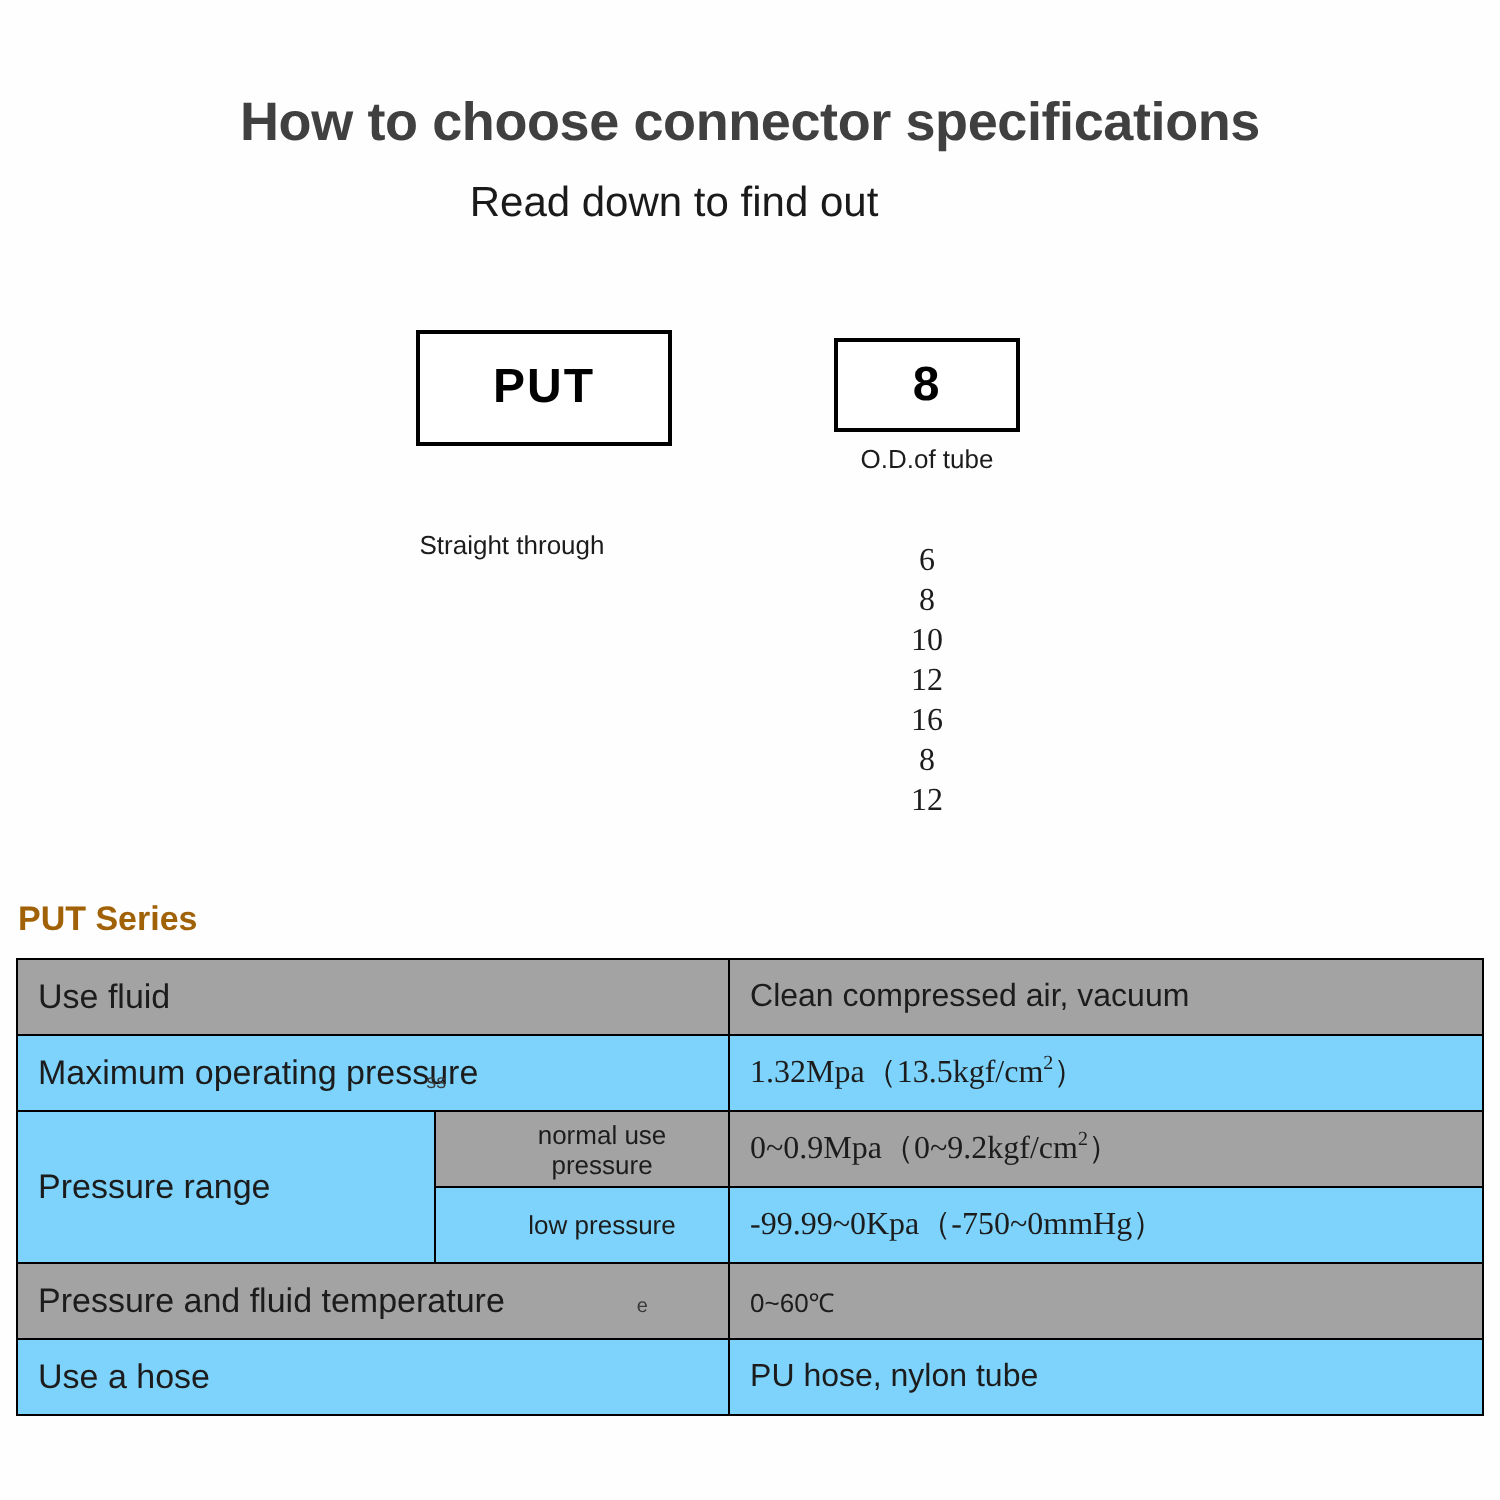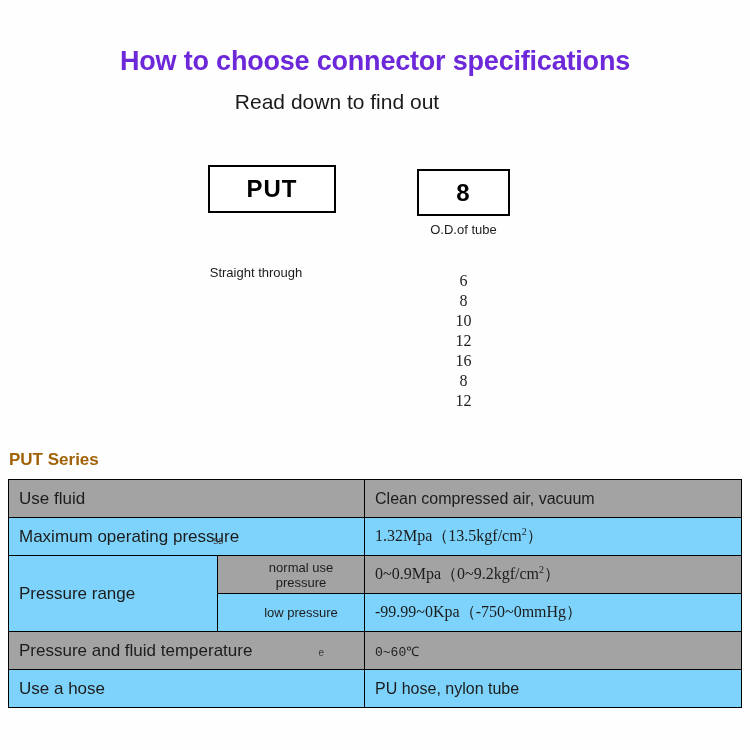--- a/index.html
+++ b/index.html
@@ -18,21 +18,21 @@
 
   
   .title {
     position: absolute;
     top: 46px;
     left: 0;
     width: 750px;
     text-align: center;
     font-size: 27px;
     font-weight: 700;
-    color: #6d28d9;
+    color: #404040;
     letter-spacing: -0.2px;
     white-space: nowrap;
   }
   .subtitle {
     position: absolute;
     top: 90px;
     left: 0;
     width: 674px;
     text-align: center;
     font-size: 21px;
@@ -54,21 +54,21 @@
   .code-box .code-text {
     font-size: 24px;
     font-weight: 700;
     letter-spacing: 1px;
     color: #000;
   }
   #box-series {
     left: 208px;
     top: 165px;
     width: 128px;
-    height: 48px;
+    height: 58px;
   }
   #box-size {
     left: 417px;
     top: 169px;
     width: 93px;
     height: 47px;
   }
   .box-caption {
     position: absolute;
     font-size: 13px;
@@ -141,21 +141,20 @@
   td.sub-label-cell {
     text-align: center;
     font-size: 13px;
     padding-left: 30px;
   }
   td.value-cell {
     text-align: left;
   }
   td.value-small {
     font-size: 13px;
-    font-family: Liberation Mono, monospace;
   }
   td.value-serif {
     font-family: "Liberation Serif", serif;
     font-size: 16px;
   }
   .artifact {
     font-size: 10px;
     color: #3a3a3a;
     vertical-align: baseline;
   }

